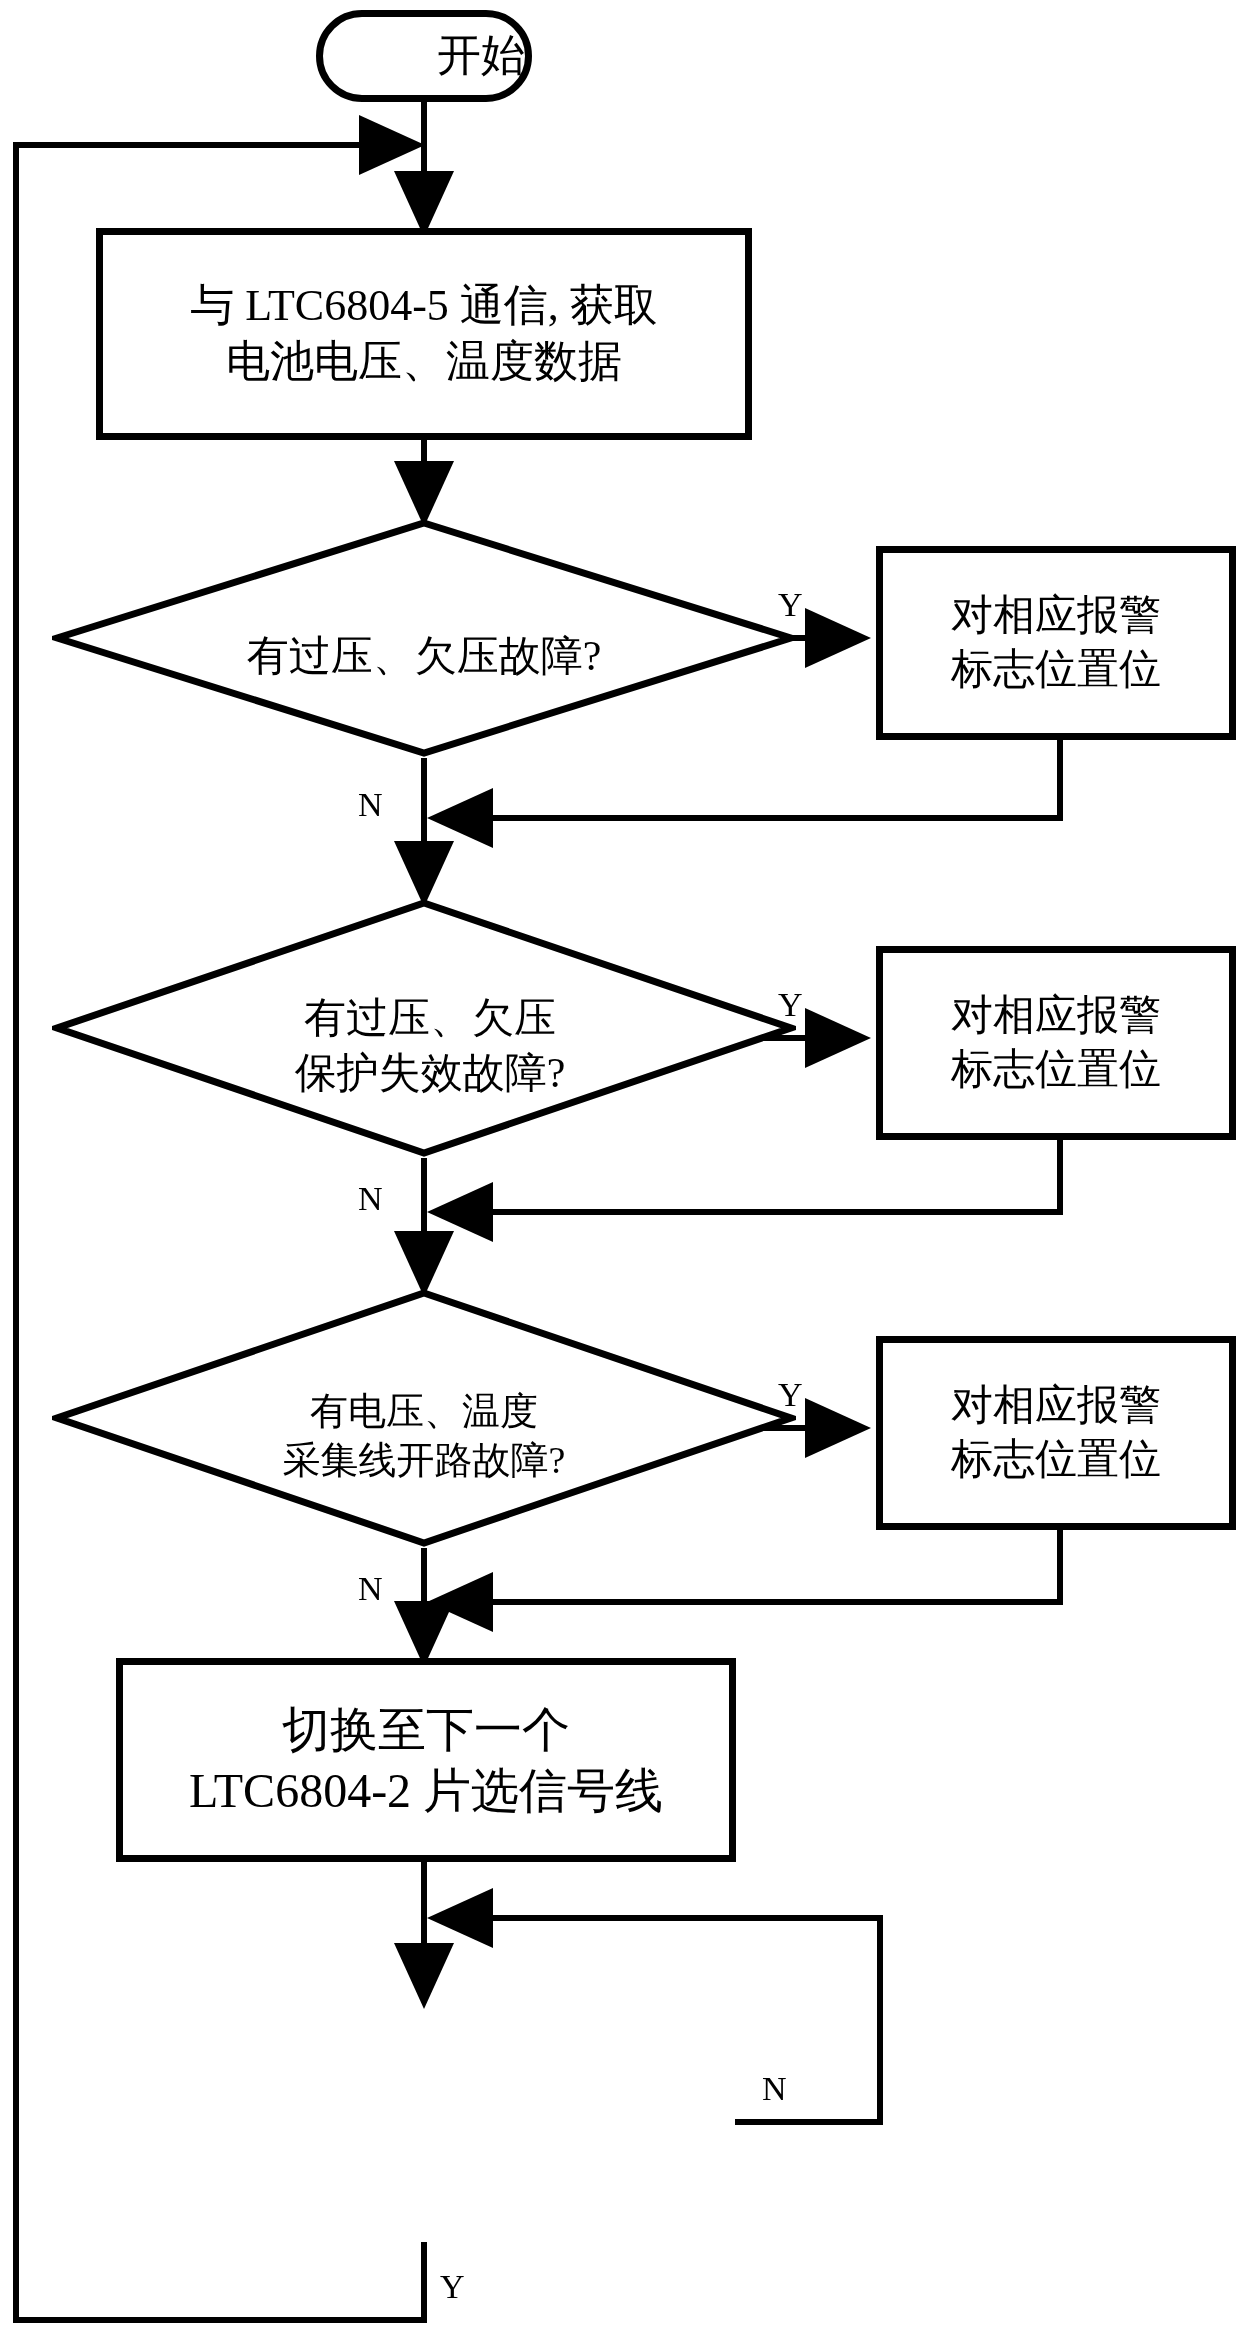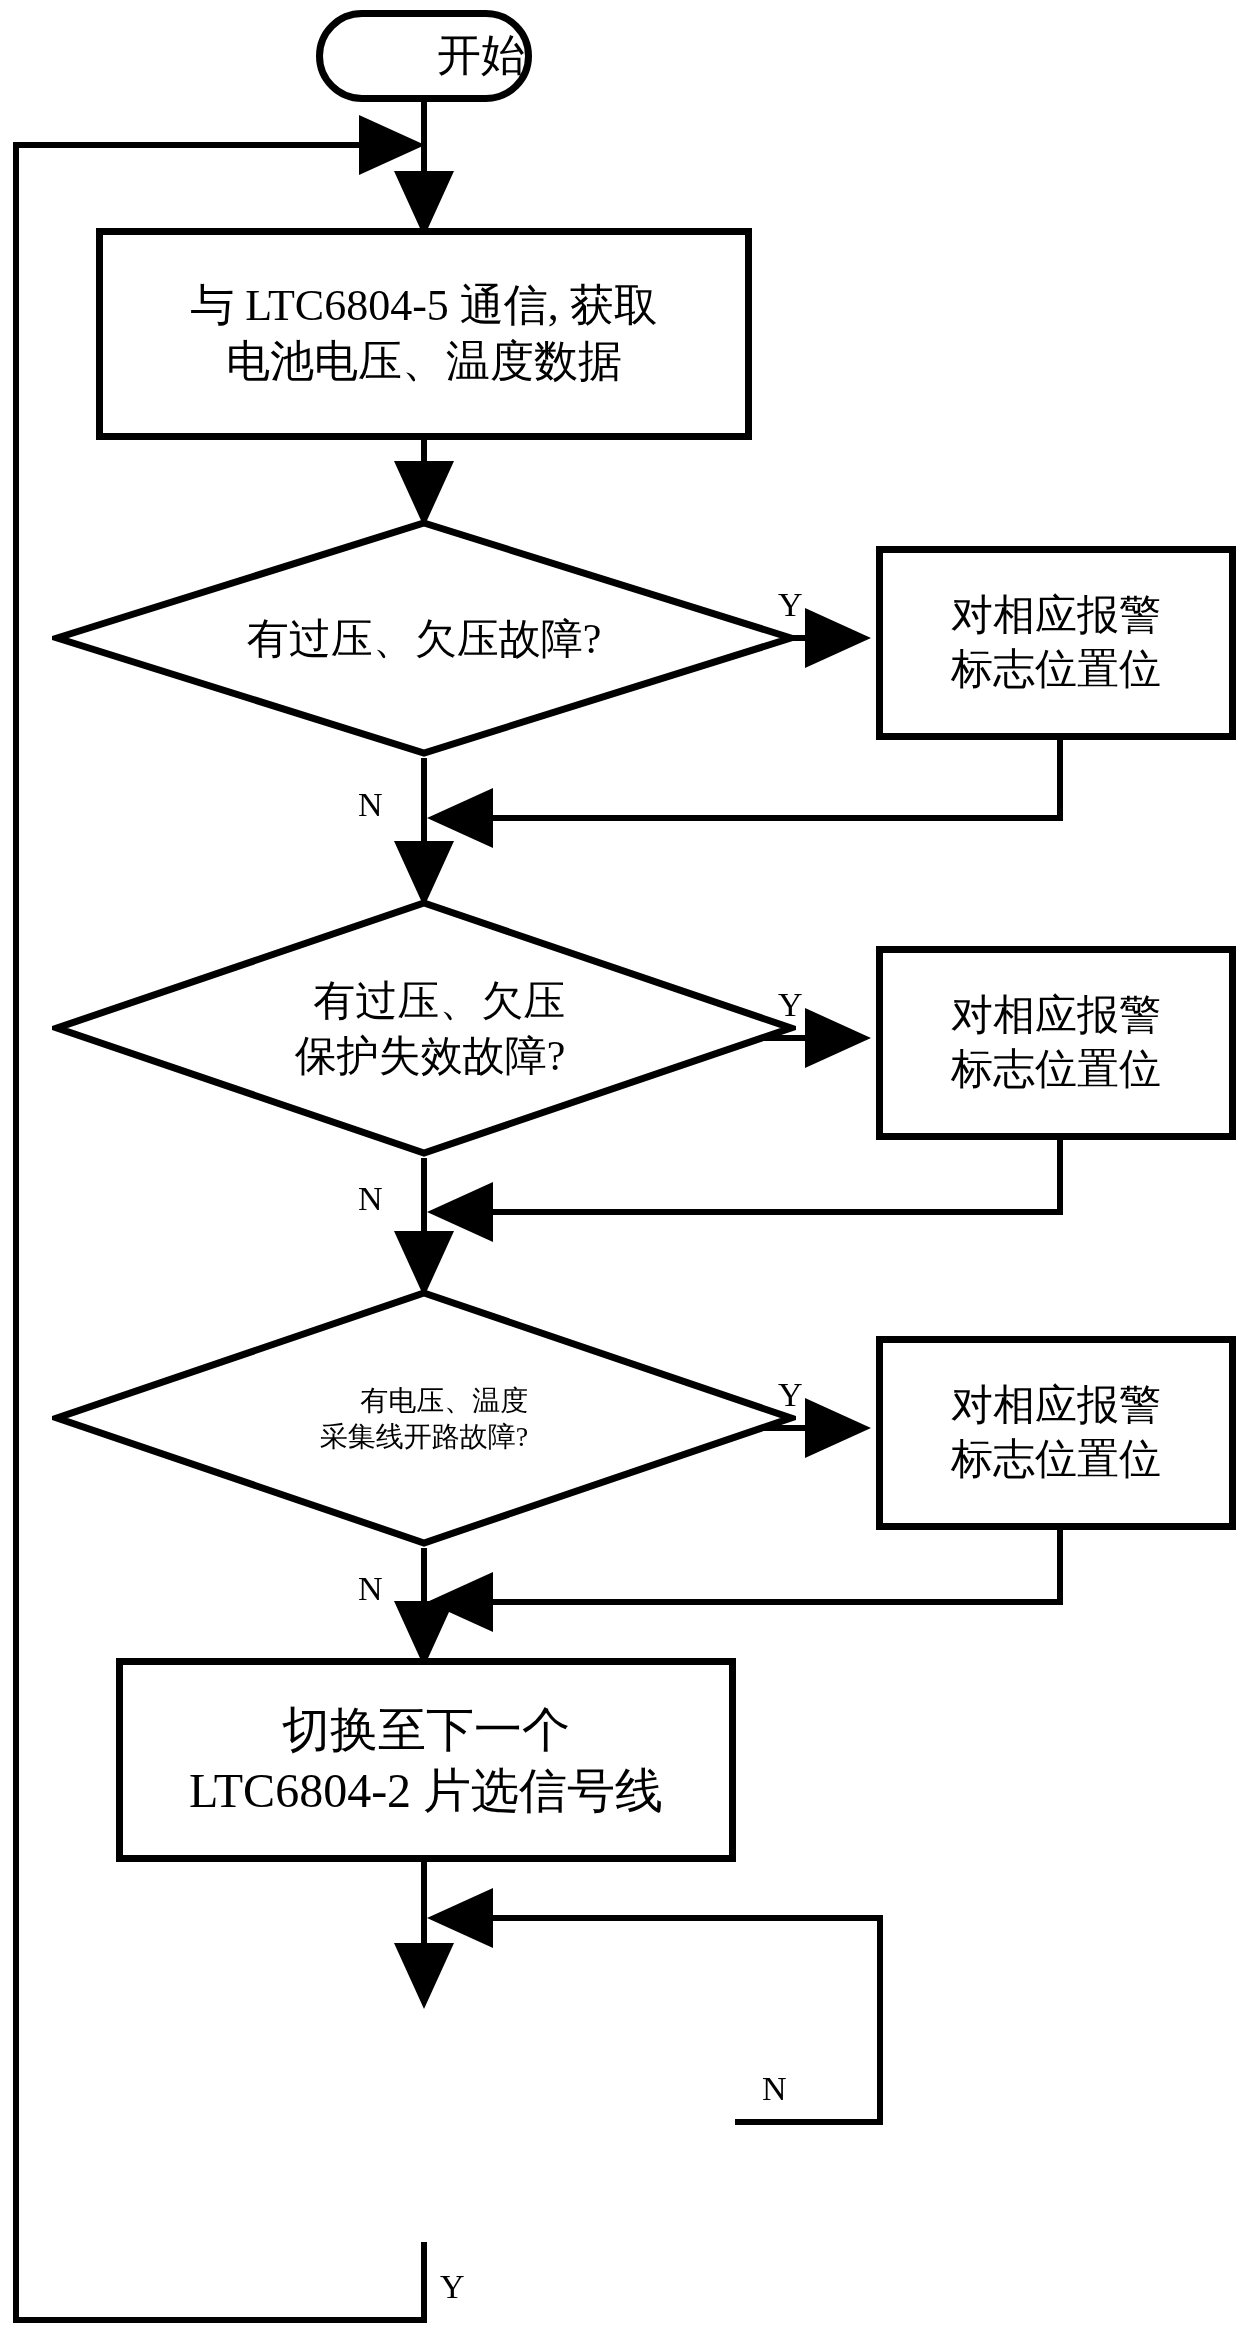--- a/index.html
+++ b/index.html
@@ -6,22 +6,22 @@
   body{width:1246px;height:2343px;font-family:"Liberation Serif",serif;color:#000;}
   #stage{position:relative;width:1246px;height:2343px;overflow:hidden;background:#fff;}
   svg#wires{position:absolute;left:0;top:0;width:1246px;height:2343px;}
 
   .node{position:absolute;box-sizing:border-box;display:flex;align-items:center;justify-content:center;text-align:center;background:#fff;}
   .term{border:7px solid #000;border-radius:60px;}
   .proc{border:7px solid #000;}
   .nodetext{line-height:1.28;white-space:pre-line;font-family:"Liberation Serif",serif;}
 
   .diamond{position:absolute;}
-  .diamond .dlabel{position:absolute;left:0;top:1px;width:100%;height:100%;
-      display:flex;align-items:center;justify-content:center;text-align:right;}
+  .diamond .dlabel{position:absolute;left:0;top:18px;width:100%;height:100%;
+      display:flex;align-items:center;justify-content:center;text-align:center;}
   .diamond .dlabel span{white-space:pre-line;line-height:1.3;font-family:"Liberation Serif",serif;}
 
   .edgelabel{position:absolute;font-family:"Liberation Serif",serif;font-size:34px;line-height:1;}
 </style>
 </head>
 <body>
 
 <div id="stage">
 
   <svg id="wires" viewBox="0 0 1246 2343" xmlns="http://www.w3.org/2000/svg">
@@ -107,21 +107,21 @@
   <div class="node proc" style="left:876px;top:946px;width:360px;height:194px;">
     <div class="nodetext" style="font-size:42px;">对相应报警
 标志位置位</div>
   </div>
 
   <div class="diamond" style="left:52px;top:1288px;width:744px;height:260px;">
     <svg viewBox="0 0 744 260" width="744" height="260">
       <polygon points="372,5 739,130 372,255 5,130" fill="#fff" stroke="#000" stroke-width="7"></polygon>
     </svg>
     <div class="dlabel">
-      <span style="font-size:28px;">有电压、温度
+      <span style="font-size:38px;">有电压、温度
 采集线开路故障?</span>
     </div>
   </div>
 
   <div class="node proc" style="left:876px;top:1336px;width:360px;height:194px;">
     <div class="nodetext" style="font-size:42px;">对相应报警
 标志位置位</div>
   </div>
 
   <div class="node proc" style="left:116px;top:1658px;width:620px;height:204px;">

